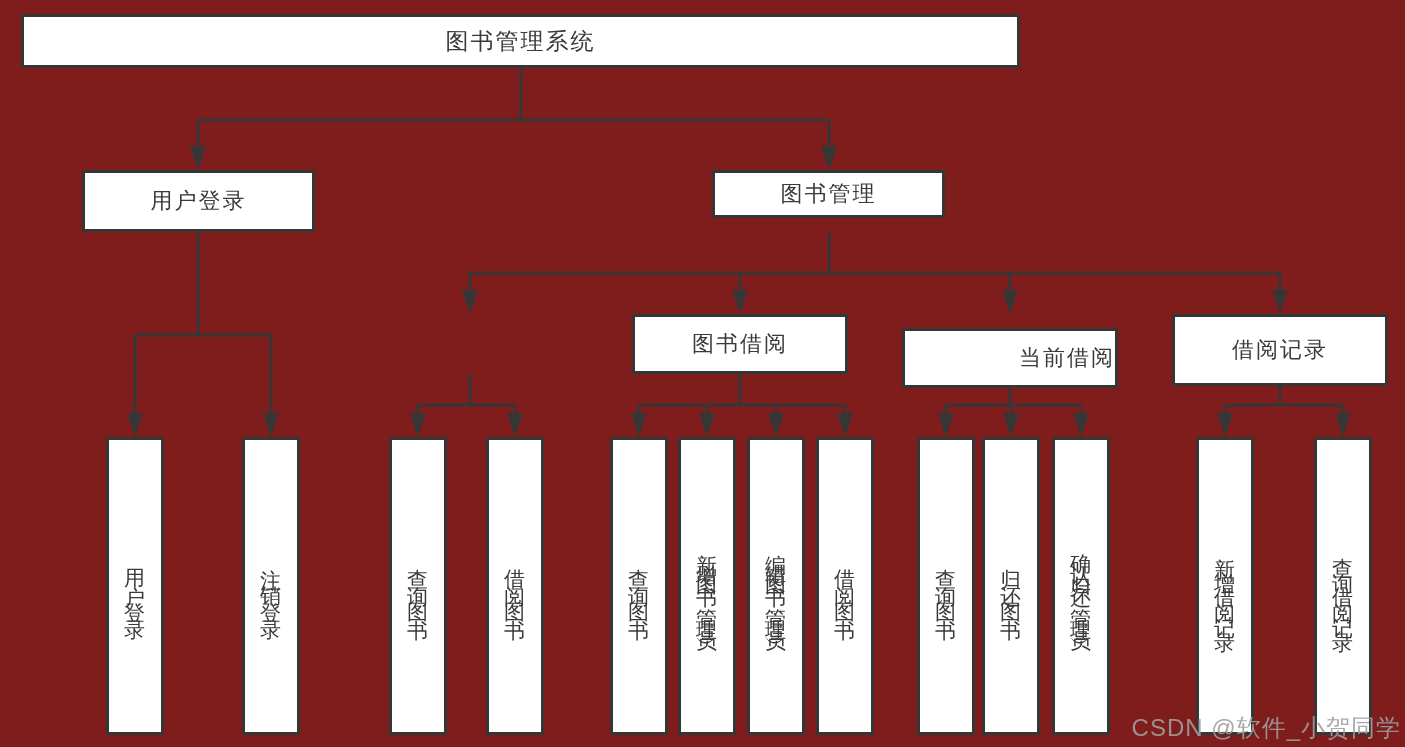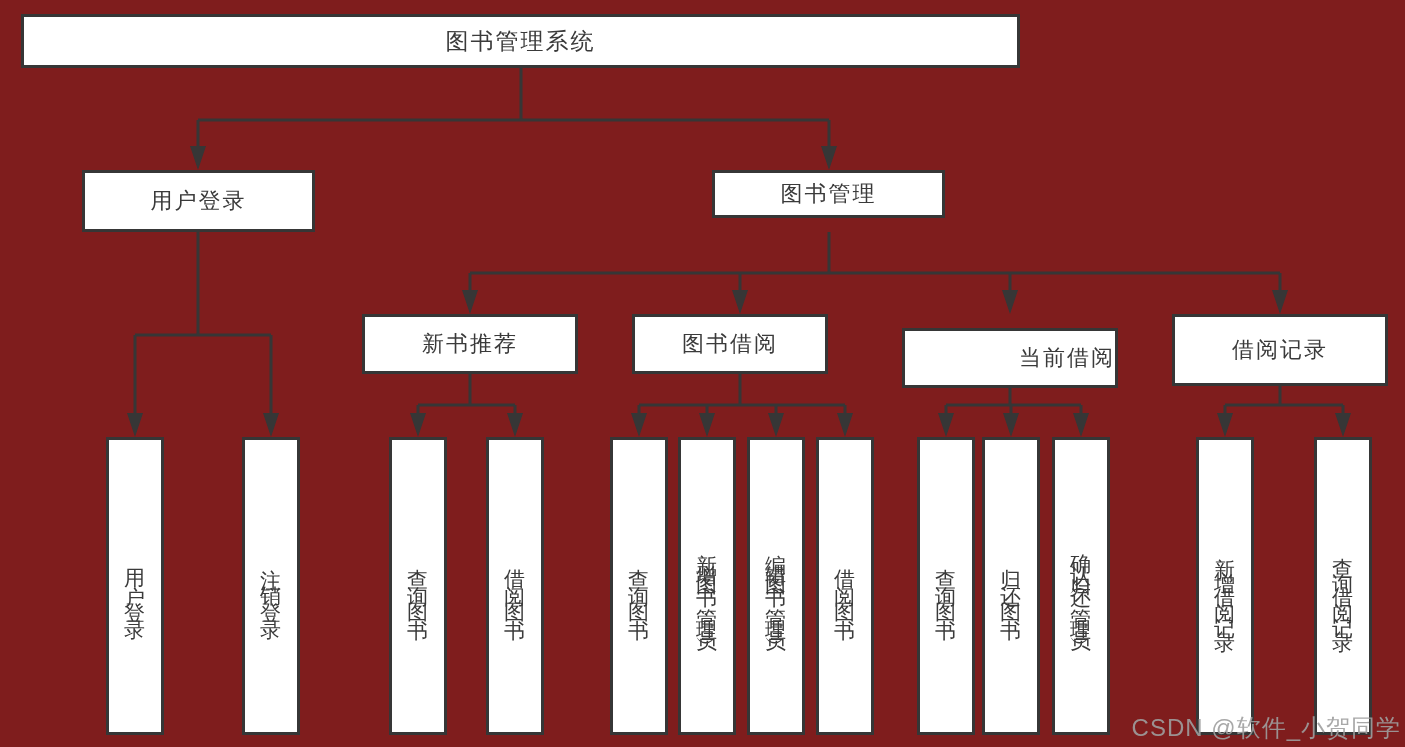--- a/index.html
+++ b/index.html
@@ -90,24 +90,21 @@
     <span>图书管理系统</span>
   </div>
 
   <div class="node h-node" style="left:82px; top:170px; width:233px; height:62px;">
     <span>用户登录</span>
   </div>
   <div class="node h-node" style="left:712px; top:170px; width:233px; height:48px;">
     <span>图书管理</span>
   </div>
 
-  <div class="node h-node" style="left:362px; top:314px; width:216px; height:60px;">
-    <span>新书推荐</span>
-  </div>
-  <div class="node h-node" style="left:632px; top:314px; width:196px; height:60px;">
+  <div class="node h-node" style="left:632px; top:314px; width:216px; height:60px;">
     <span>图书借阅</span>
   </div>
   <div class="node h-node" style="left:902px; top:328px; width:216px; height:60px;justify-content:flex-end;">
     <span>当前借阅</span>
   </div>
   <div class="node h-node" style="left:1172px; top:314px; width:216px; height:72px;">
     <span>借阅记录</span>
   </div>
 
   <div class="node v-node len4" style="left:106px; top:437px; width:58px; height:298px;">

